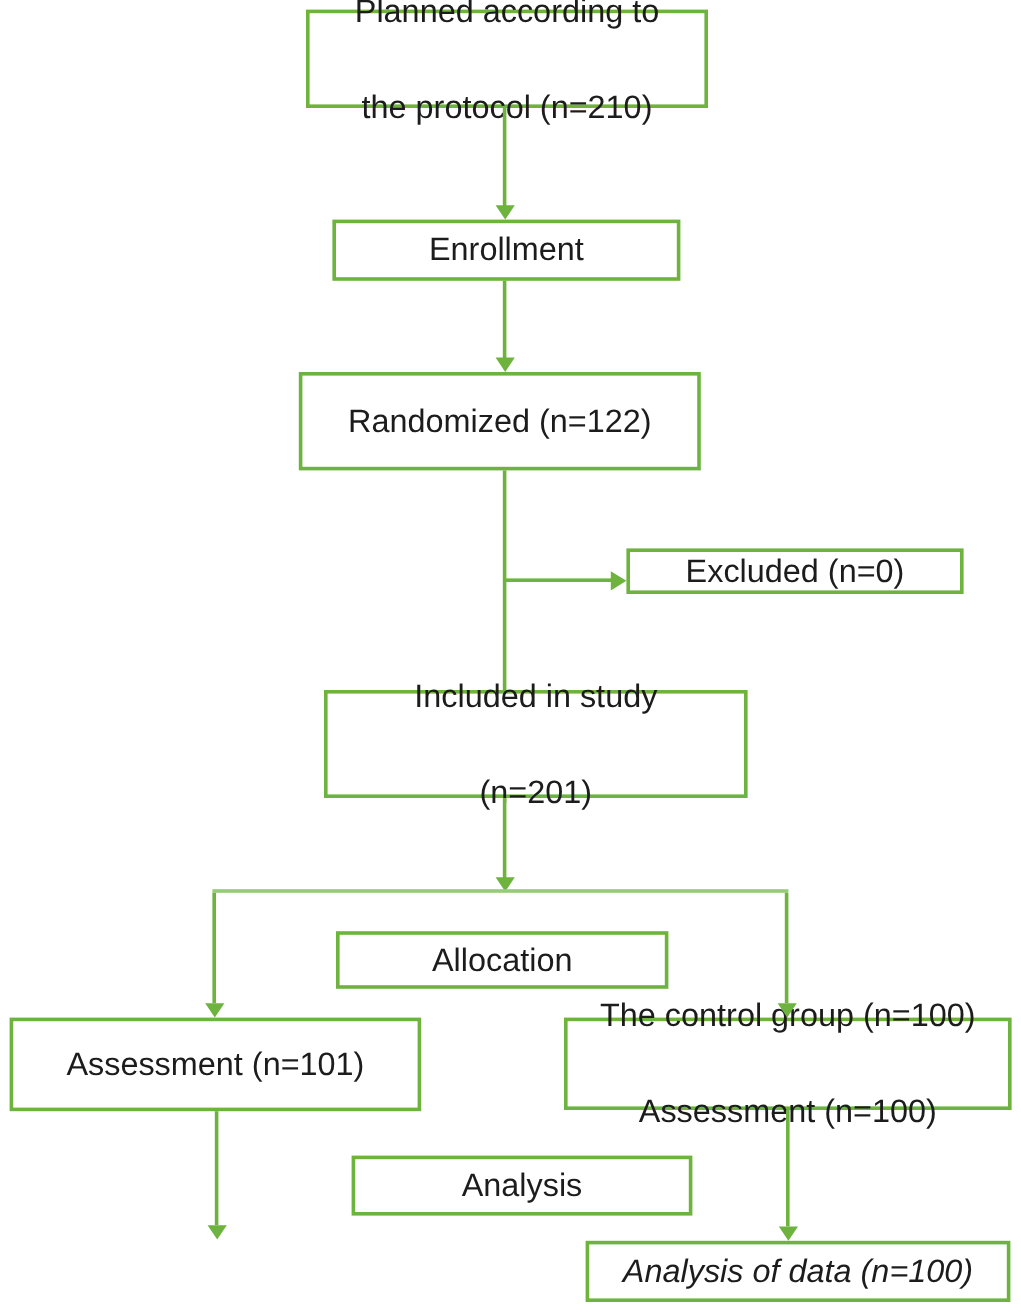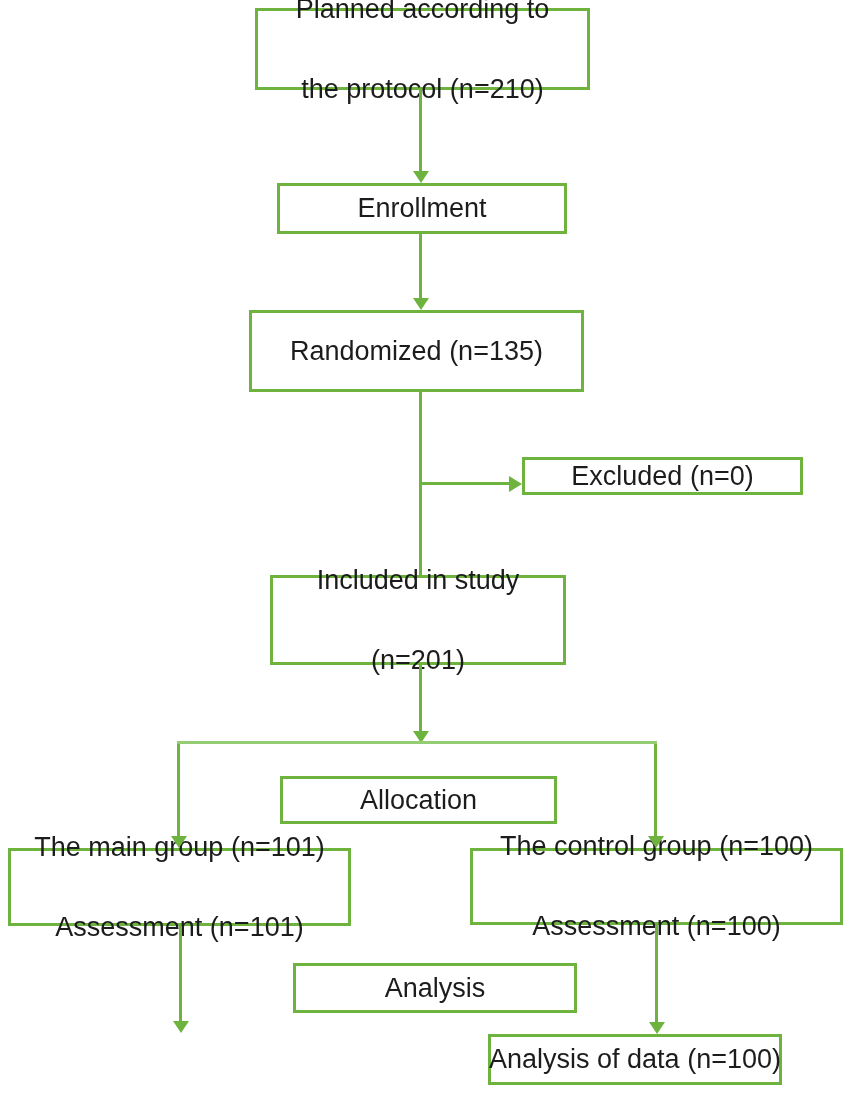--- a/index.html
+++ b/index.html
@@ -45,27 +45,27 @@
     border-top:8px solid transparent;
     border-bottom:8px solid transparent;
     border-left:13px solid var(--green);
   }
 
   
   #node-planned          {left:255px;top:8px;   width:335px;height:82px;}
   #node-enrollment       {left:277px;top:183px; width:290px;height:51px;}
   #node-randomized       {left:249px;top:310px; width:335px;height:82px;}
   #node-excluded         {left:522px;top:457px; width:281px;height:38px;}
-  #node-included         {left:270px;top:575px; width:296px;height:90px;}
+  #node-included         {left:270px;top:575px; width:353px;height:90px;}
   #node-allocation       {left:280px;top:776px; width:277px;height:48px;}
   #node-main-group       {left:8px;  top:848px; width:343px;height:78px;}
   #node-control-group    {left:470px;top:848px; width:373px;height:77px;}
   #node-analysis         {left:293px;top:963px; width:284px;height:50px;}
   #node-analysis-main    {left:8px;  top:1033px;width:345px;height:51px;}
-  #node-analysis-control {left:488px;top:1034px;width:294px;height:51px;}
+  #node-analysis-control {left:488px;top:1034px;width:354px;height:51px;font-style:italic;}
 
   
   #line-planned-enrollment   {left:419px;top:90px; width:3px;height:82px;}
   #arr-planned-enrollment    {left:413px;top:171px;}
   #line-enrollment-randomized{left:419px;top:234px;width:3px;height:65px;}
   #arr-enrollment-randomized {left:413px;top:298px;}
   #line-randomized-included  {left:419px;top:392px;width:3px;height:183px;}
   #line-branch-excluded      {left:420px;top:482px;width:90px;height:3px;}
   #arr-branch-excluded       {left:509px;top:476px;}
   #line-included-split       {left:419px;top:665px;width:3px;height:67px;}
@@ -88,38 +88,37 @@
   <div class="node" id="node-planned">
     <span>Planned according to</span>
     <span>the protocol (n=210)</span>
   </div>
 
   <div class="node" id="node-enrollment">
     <span>Enrollment</span>
   </div>
 
   <div class="node" id="node-randomized">
-    <span>Randomized (n=135)</span>
+    <span>Randomized (n=122)</span>
   </div>
 
   <div class="node" id="node-excluded">
     <span>Excluded (n=0)</span>
   </div>
 
   <div class="node" id="node-included">
     <span>Included in study</span>
     <span>(n=201)</span>
   </div>
 
   <div class="node" id="node-allocation">
     <span>Allocation</span>
   </div>
 
   <div class="node" id="node-main-group">
-    <span>The main group (n=101)</span>
     <span>Assessment (n=101)</span>
   </div>
 
   <div class="node" id="node-control-group">
     <span>The control group (n=100)</span>
     <span>Assessment (n=100)</span>
   </div>
 
   <div class="node" id="node-analysis">
     <span>Analysis</span>

